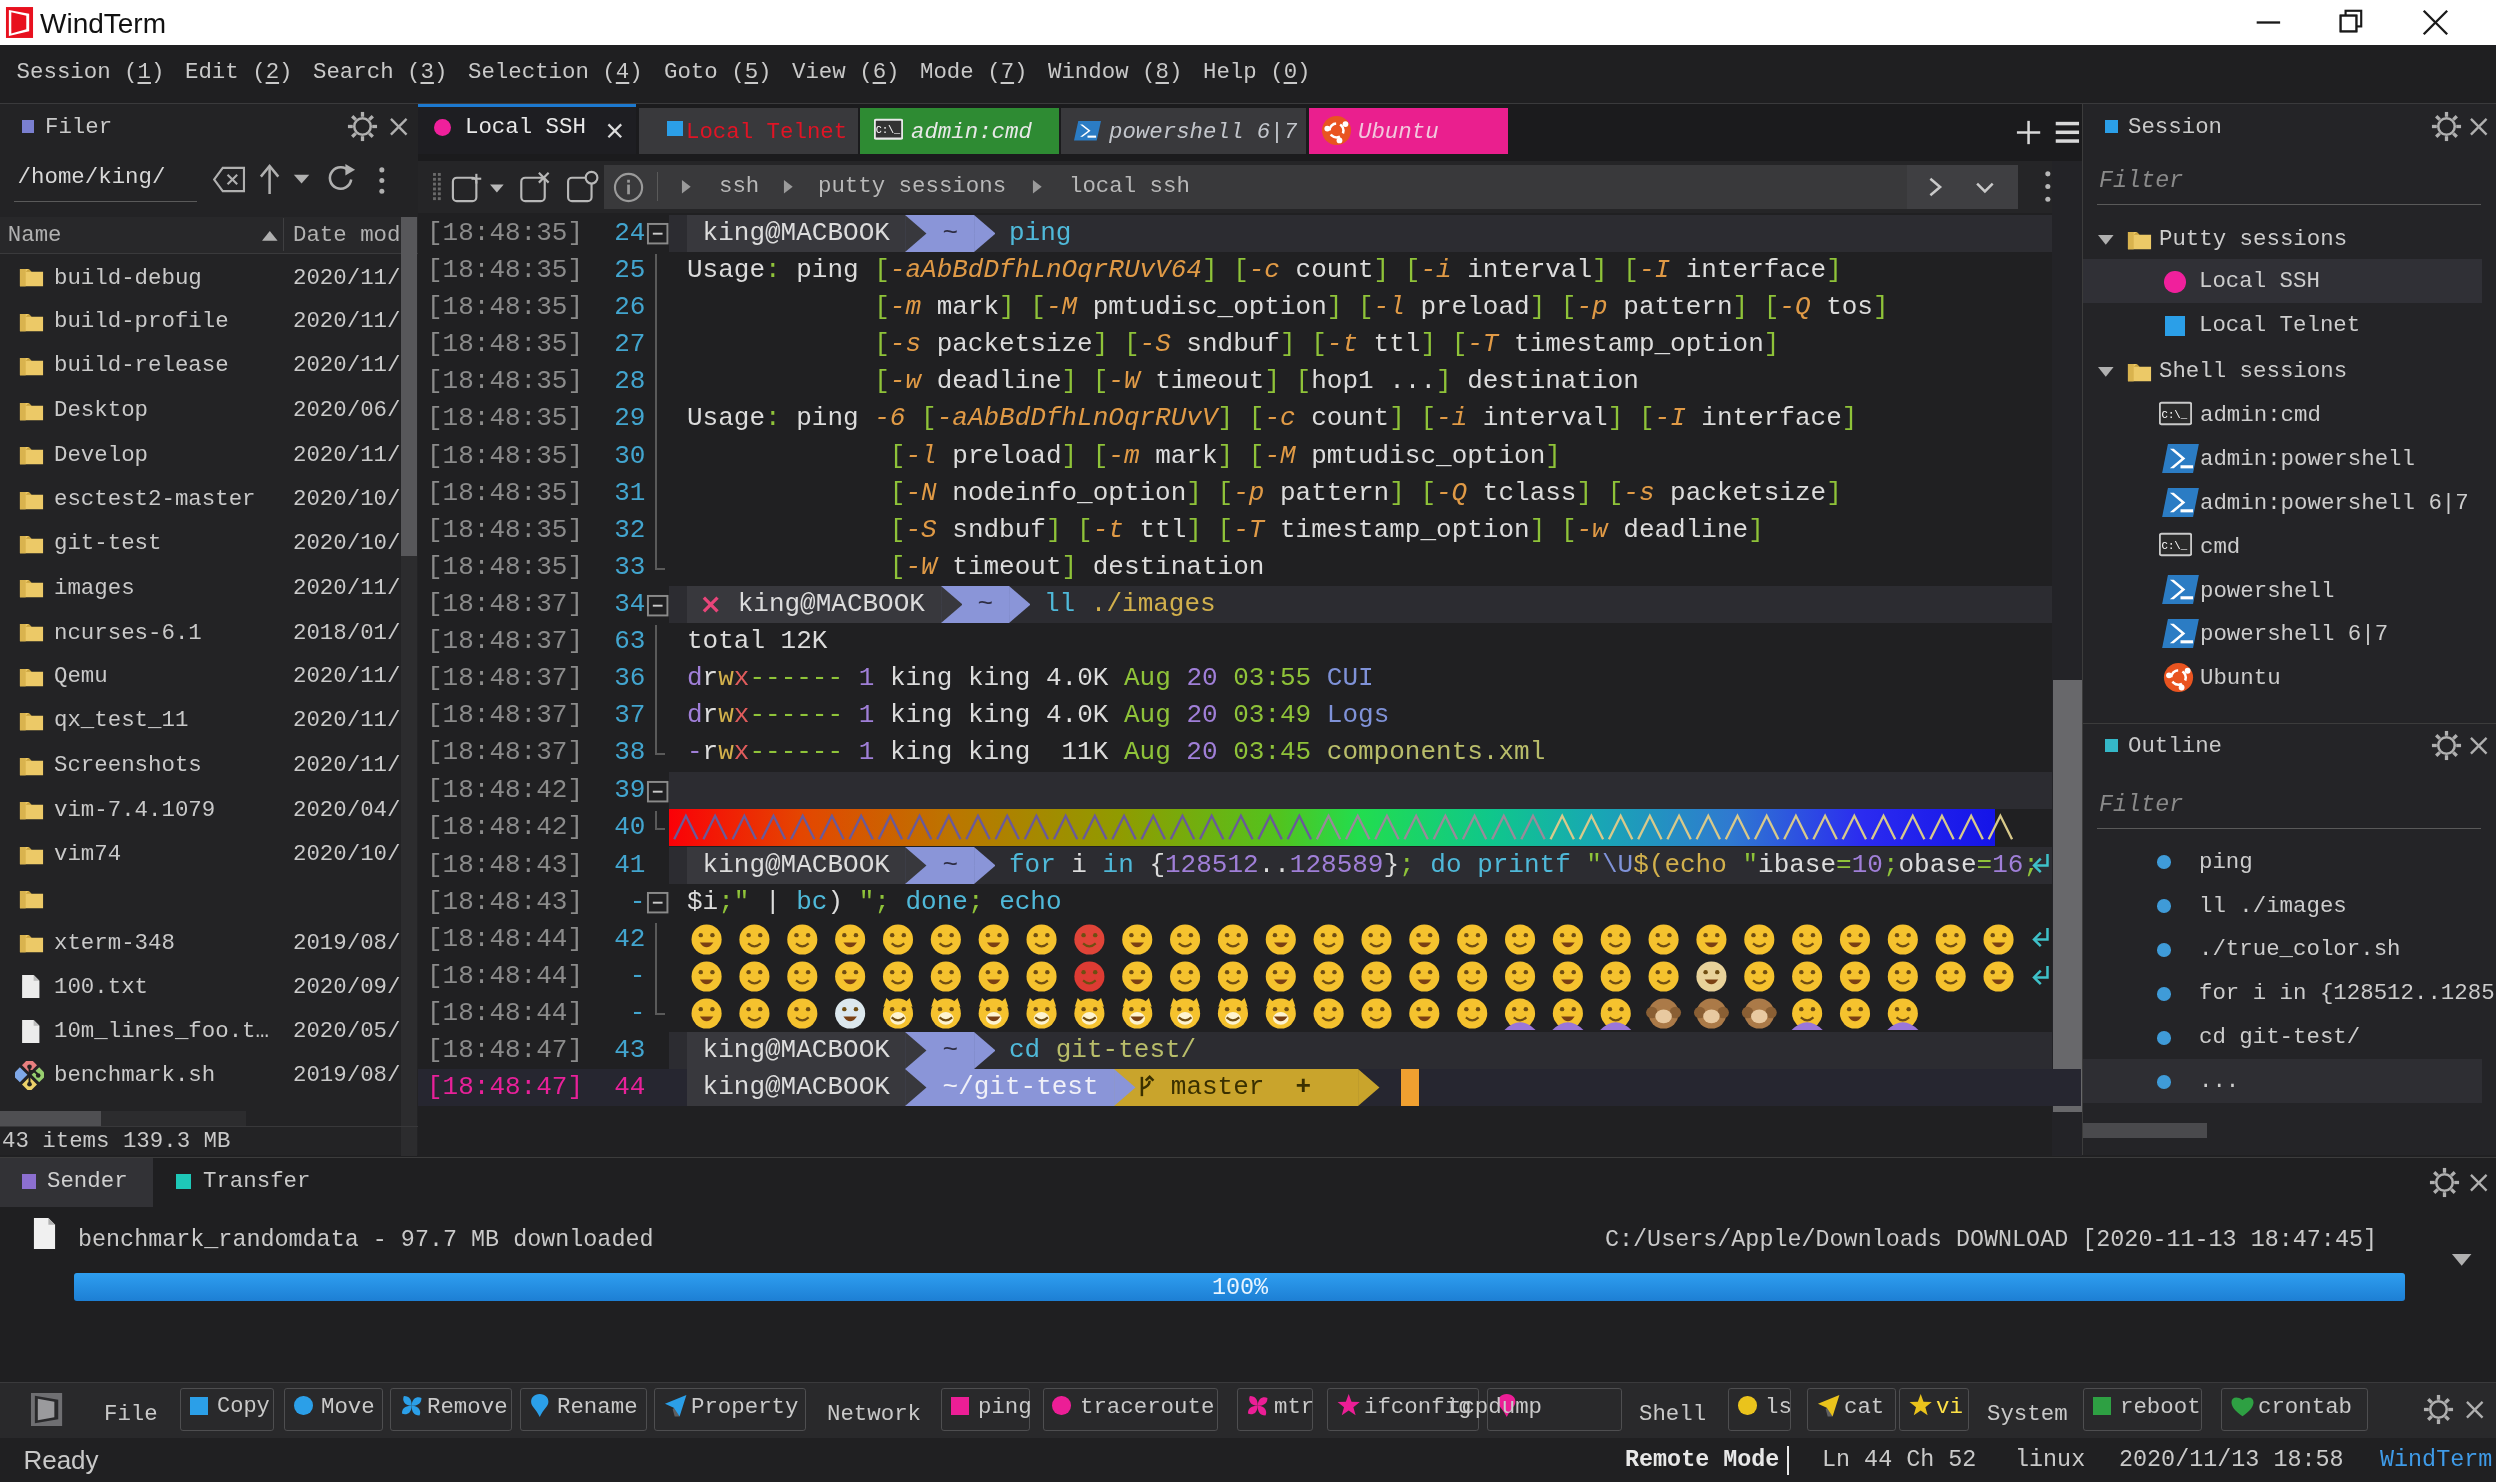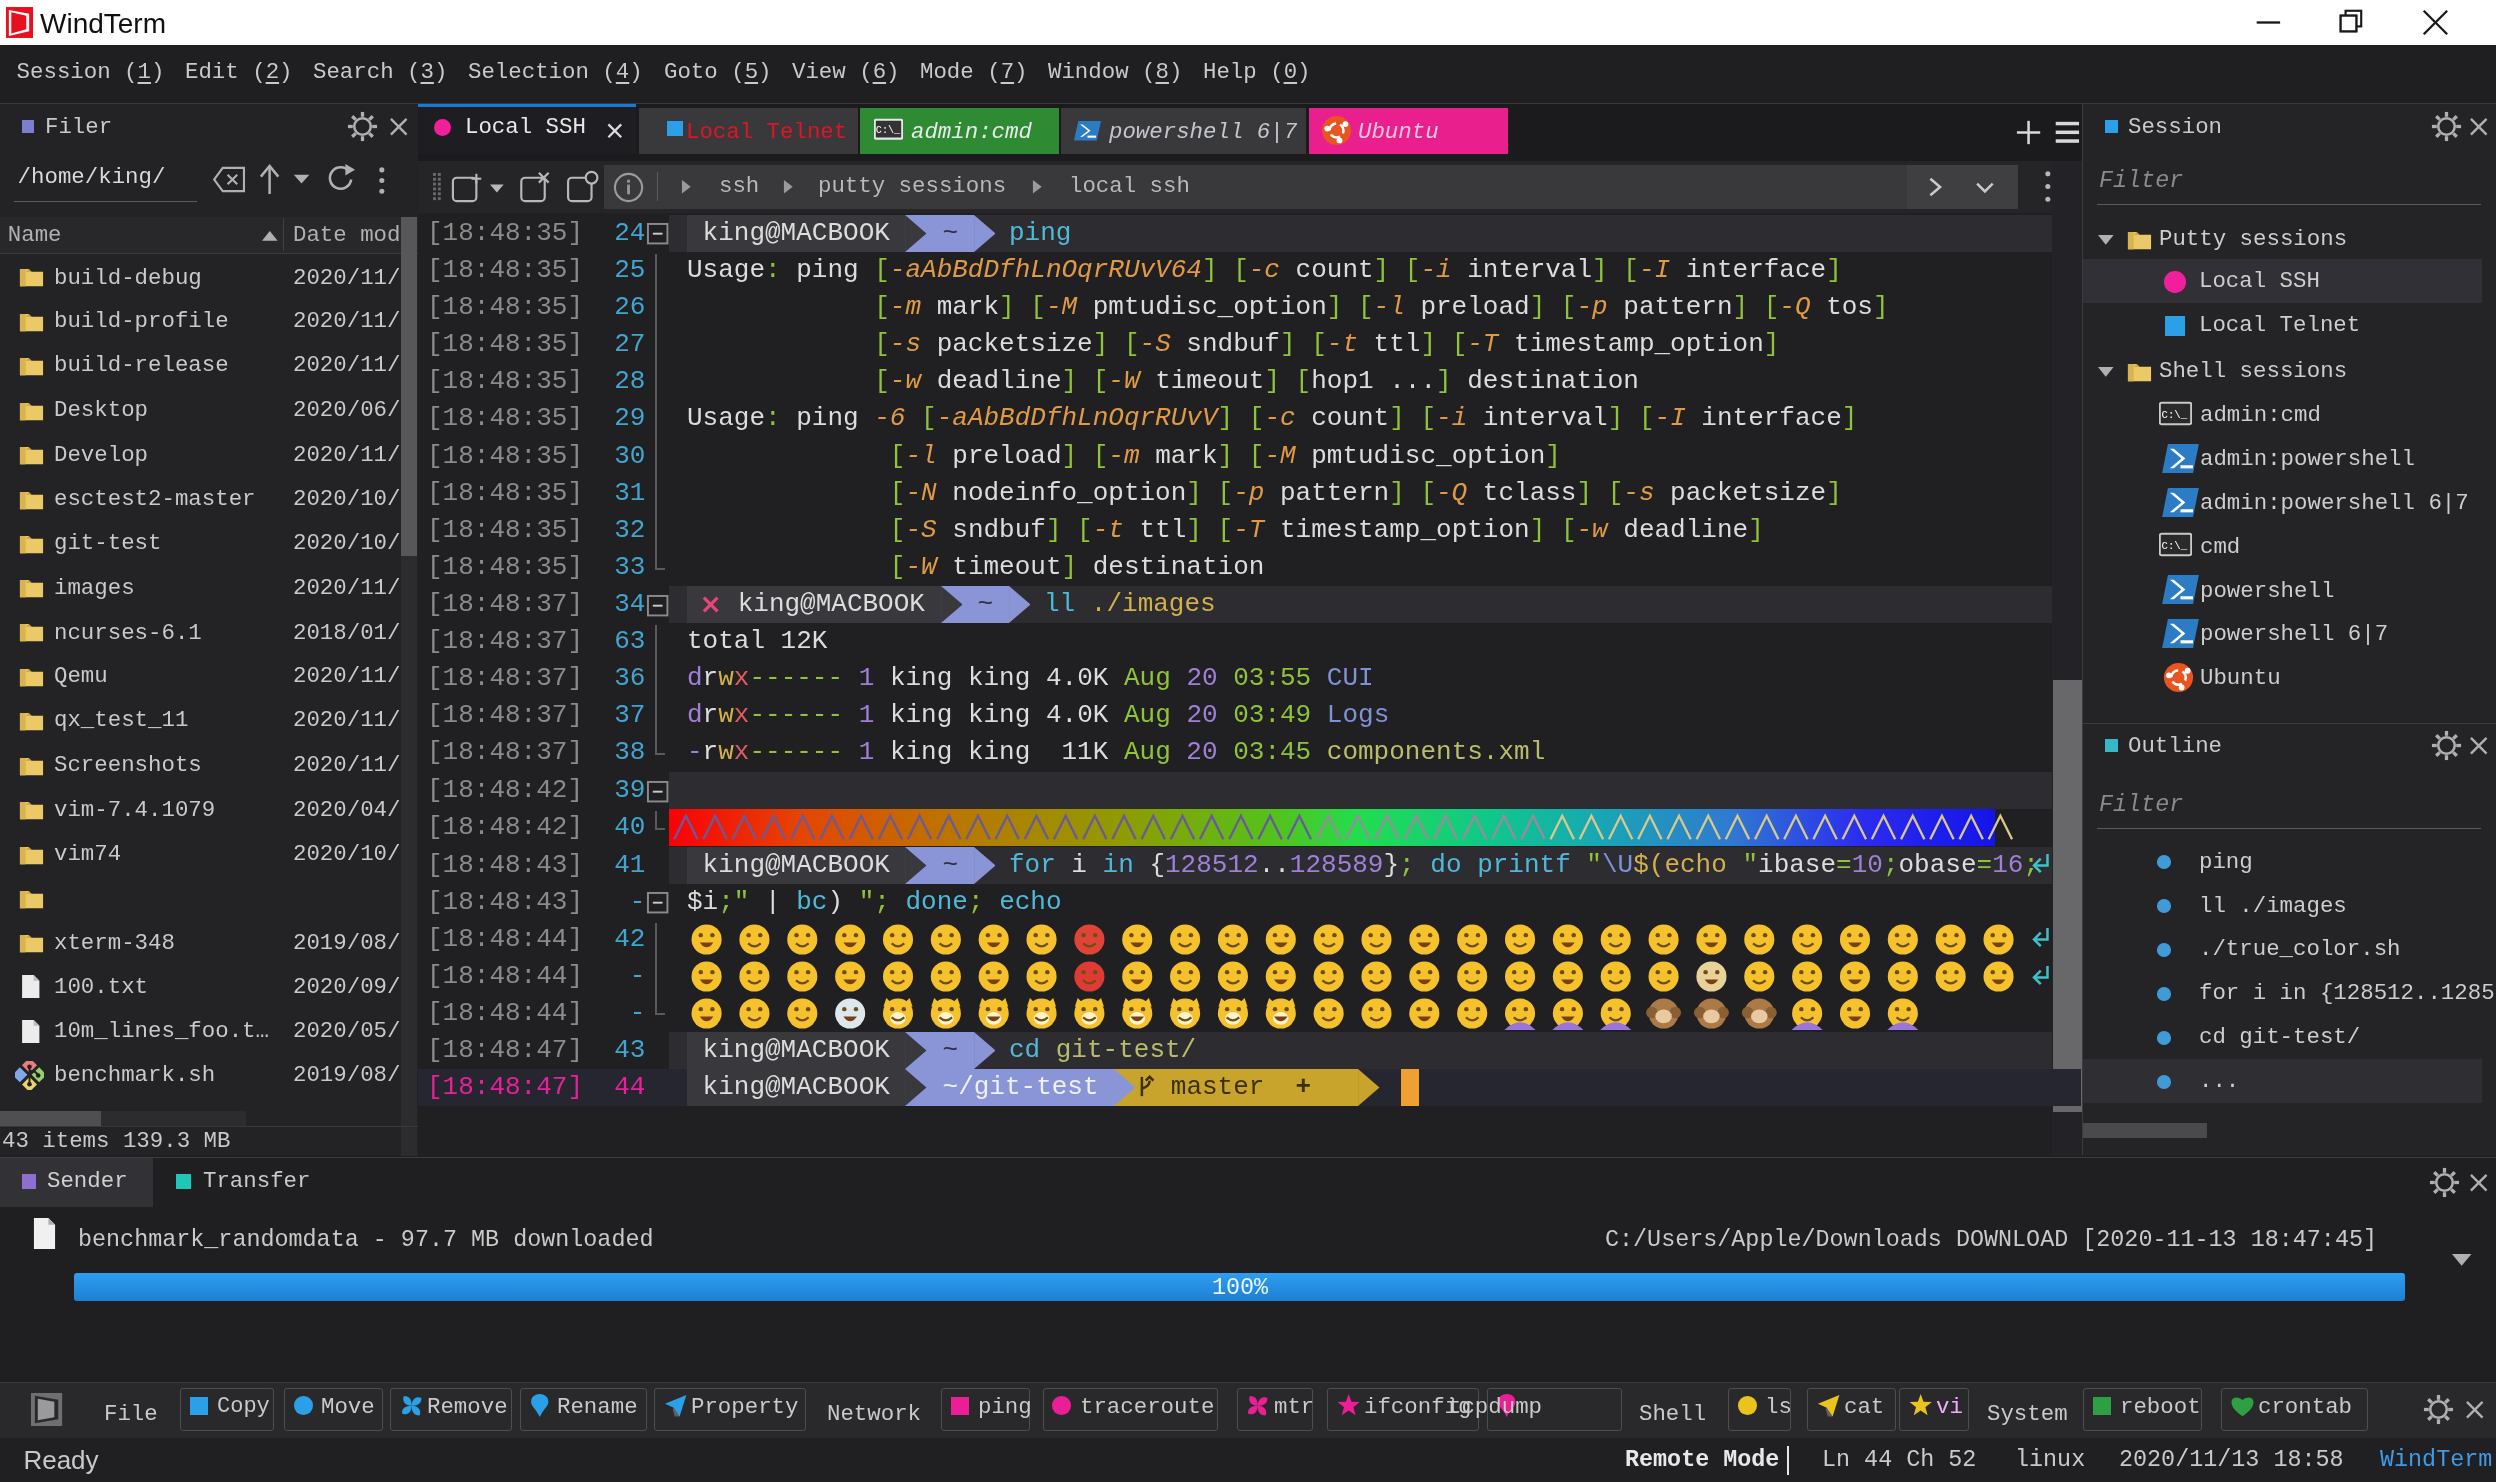--- a/index.html
+++ b/index.html
@@ -560,21 +560,21 @@
 <div class="btn" style="left:1807px;width:89px"></div>
 <svg class="abs" style="left:1817px;top:1394px" width="23.4" height="23.4" viewBox="0 0 24 24">
       <polygon points="1,10 23,1 16,23 10,14 Z" fill="#eac31c"></polygon>
       <polygon points="10,14 16,23 11,23 9,16" fill="#fff" opacity="0.25"></polygon>
     </svg>
 <div class="abs mono" style="left:1844px;top:1394px;font-size:22.4px;color:#c9c9c9">cat</div>
 <div class="btn" style="left:1899px;width:70px"></div>
 <svg class="abs" style="left:1909px;top:1394px" width="23.4" height="23.4" viewBox="0 0 24 24">
       <polygon points="12.0,0.0 14.9,8.0 23.4,8.3 16.8,13.5 19.1,21.7 12.0,17.0 4.9,21.7 7.2,13.5 0.6,8.3 9.1,8.0" fill="#eac31c"></polygon>
     </svg>
-<div class="abs mono" style="left:1936px;top:1394px;font-size:22.4px;color:#f0abfc">vi</div>
+<div class="abs mono" style="left:1936px;top:1394px;font-size:22.4px;color:#fde047">vi</div>
 <div class="tlabel" style="left:1987px;top:1394px">System</div>
 <div class="btn" style="left:2083px;width:119px"></div>
 <span class="abs" style="left:2093px;top:1397px;width:17.6px;height:17.6px;background:#2ea043"></span>
 <div class="abs mono" style="left:2120px;top:1394px;font-size:22.4px;color:#c9c9c9">reboot</div>
 <div class="btn" style="left:2221px;width:147px"></div>
 <svg class="abs" style="left:2230px;top:1394px" width="25" height="23.4" viewBox="0 0 26 24">
       <path d="M13 23 C-6 11 2 -2 13 6 C24 -2 32 11 13 23 Z" fill="#2ea043"></path>
     </svg>
 <div class="abs mono" style="left:2258px;top:1394px;font-size:22.4px;color:#c9c9c9">crontab</div>
 <svg class="abs" style="left:2422px;top:1393px" width="33" height="33" viewBox="0 0 34 34">

